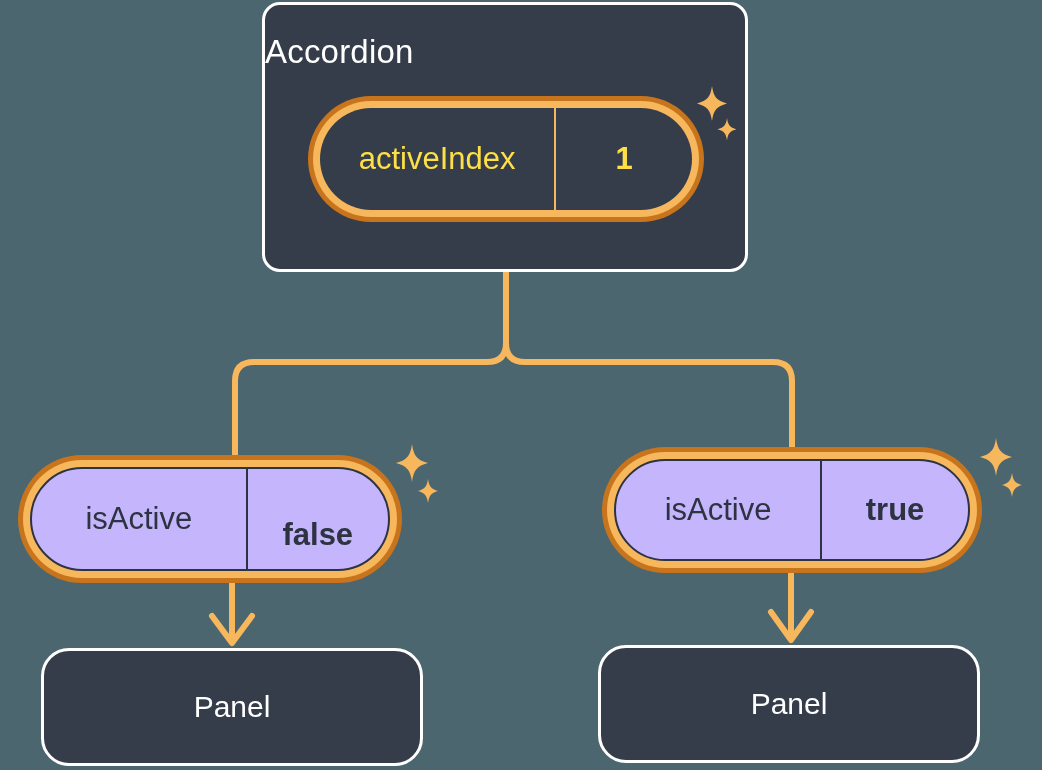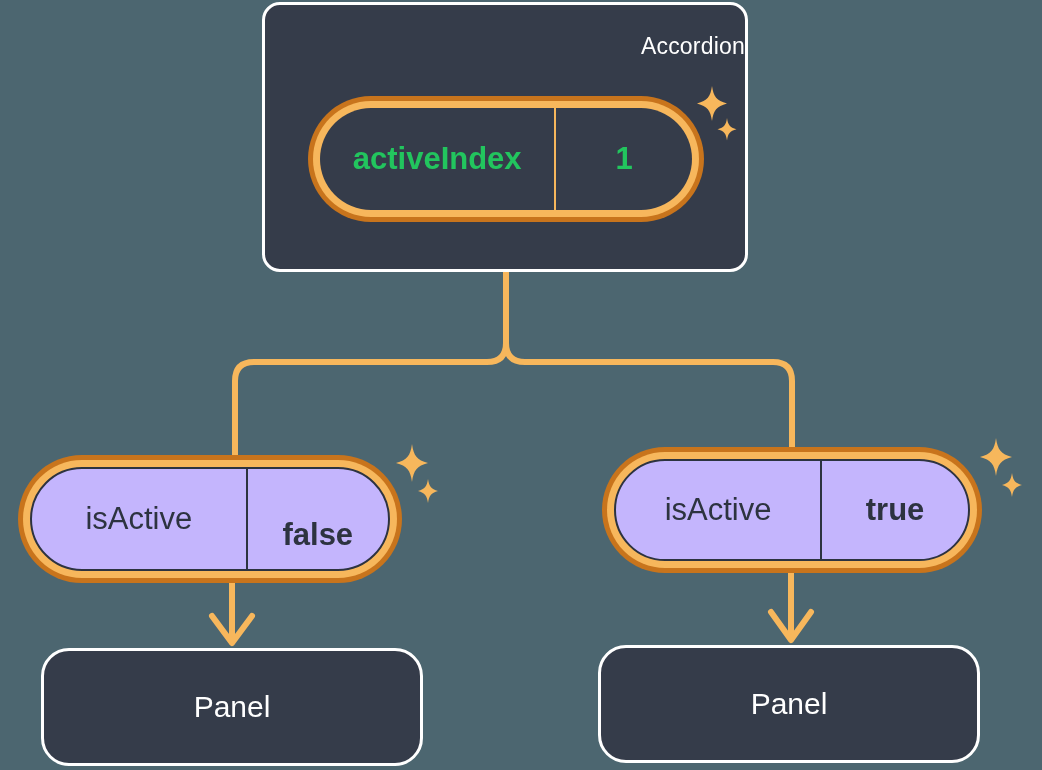--- a/index.html
+++ b/index.html
@@ -48,23 +48,23 @@
     width: 486px;
     height: 270px;
     border-radius: 18px;
   }
 
   .node-title {
     position: absolute;
     left: 0;
     right: 0;
     top: 28px;
-    text-align: right;
+    text-align: left;
     color: #ffffff;
-    font-size: 23px;
+    font-size: 33px;
     font-weight: 400;
     letter-spacing: 0.2px;
   }
 
   .node-box.panel {
     width: 382px;
     height: 118px;
   }
 
   .node-box.panel.left  { left: 41px;  top: 648px; }
@@ -111,22 +111,21 @@
     left: 308px;
     top: 96px;
     width: 396px;
     height: 126px;
   }
   .pill-outer.top .pill-body {
     background: #353c4a;
   }
   .pill-outer.top .pill-key,
   .pill-outer.top .pill-val {
-    color: #22c55e;
-    font-weight: bold;
+    color: #fde047;
   }
   .pill-outer.top .pill-divider {
     background: #f7b75c;
   }
 
   
   .pill-outer.leaf .pill-body {
     background: #c4b5fd;
     border: 2px solid #2d3340;
   }

